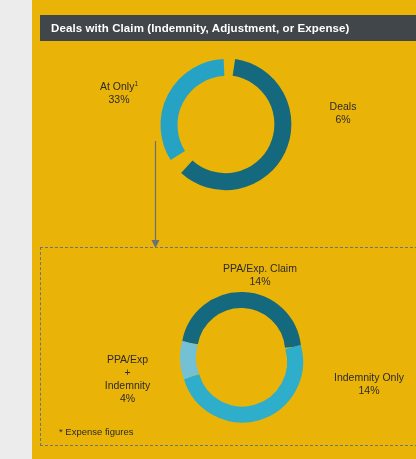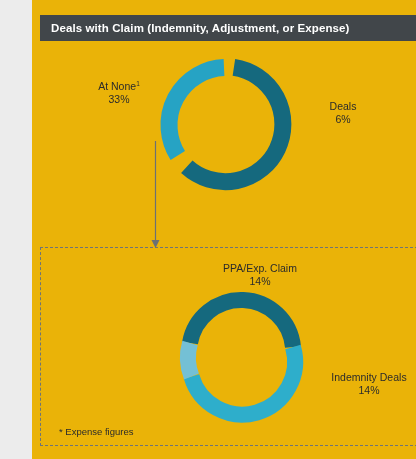--- a/index.html
+++ b/index.html
@@ -115,35 +115,41 @@
 
       <path d="M 158.0 343.0 A 52 52 0 0 1 261.0 347.0" fill="none" stroke="#15697e" stroke-width="16" stroke-linecap="butt"></path>
 
       <path d="M 261.0 347.0 A 52 52 0 0 1 159.5 376.5" fill="none" stroke="#2eaecb" stroke-width="16" stroke-linecap="butt"></path>
 
       <path d="M 159.5 376.5 A 52 52 0 0 1 158.0 343.0" fill="none" stroke="#74c0d5" stroke-width="16" stroke-linecap="butt"></path>
     </g>
   </svg>
 
   <div class="lbl" id="lbl-atleast">
-    <span>At None</span><span class="sup">1</span><br>
+    <span>At Only</span><span class="sup">1</span><br>
     <span>33%</span>
   </div>
 
   <div class="lbl" id="lbl-none">
     <span>Deals</span><br>
     <span>6%</span>
   </div>
 
   <div class="lbl" id="lbl-ppaexp">
     <span>PPA/Exp. Claim</span><br>
     <span>14%</span>
   </div>
 
   <div class="lbl" id="lbl-indemnity">
-    <span>Indemnity Deals</span><br>
+    <span>Indemnity Only</span><br>
     <span>14%</span>
   </div>
 
+  <div class="lbl" id="lbl-combo">
+    <span>PPA/Exp</span><br>
+    <span>+</span><br>
+    <span>Indemnity</span><br>
+    <span>4%</span>
+  </div>
 
   <div id="footnote">* Expense figures</div>
 
 </div>
 
 </body></html>

